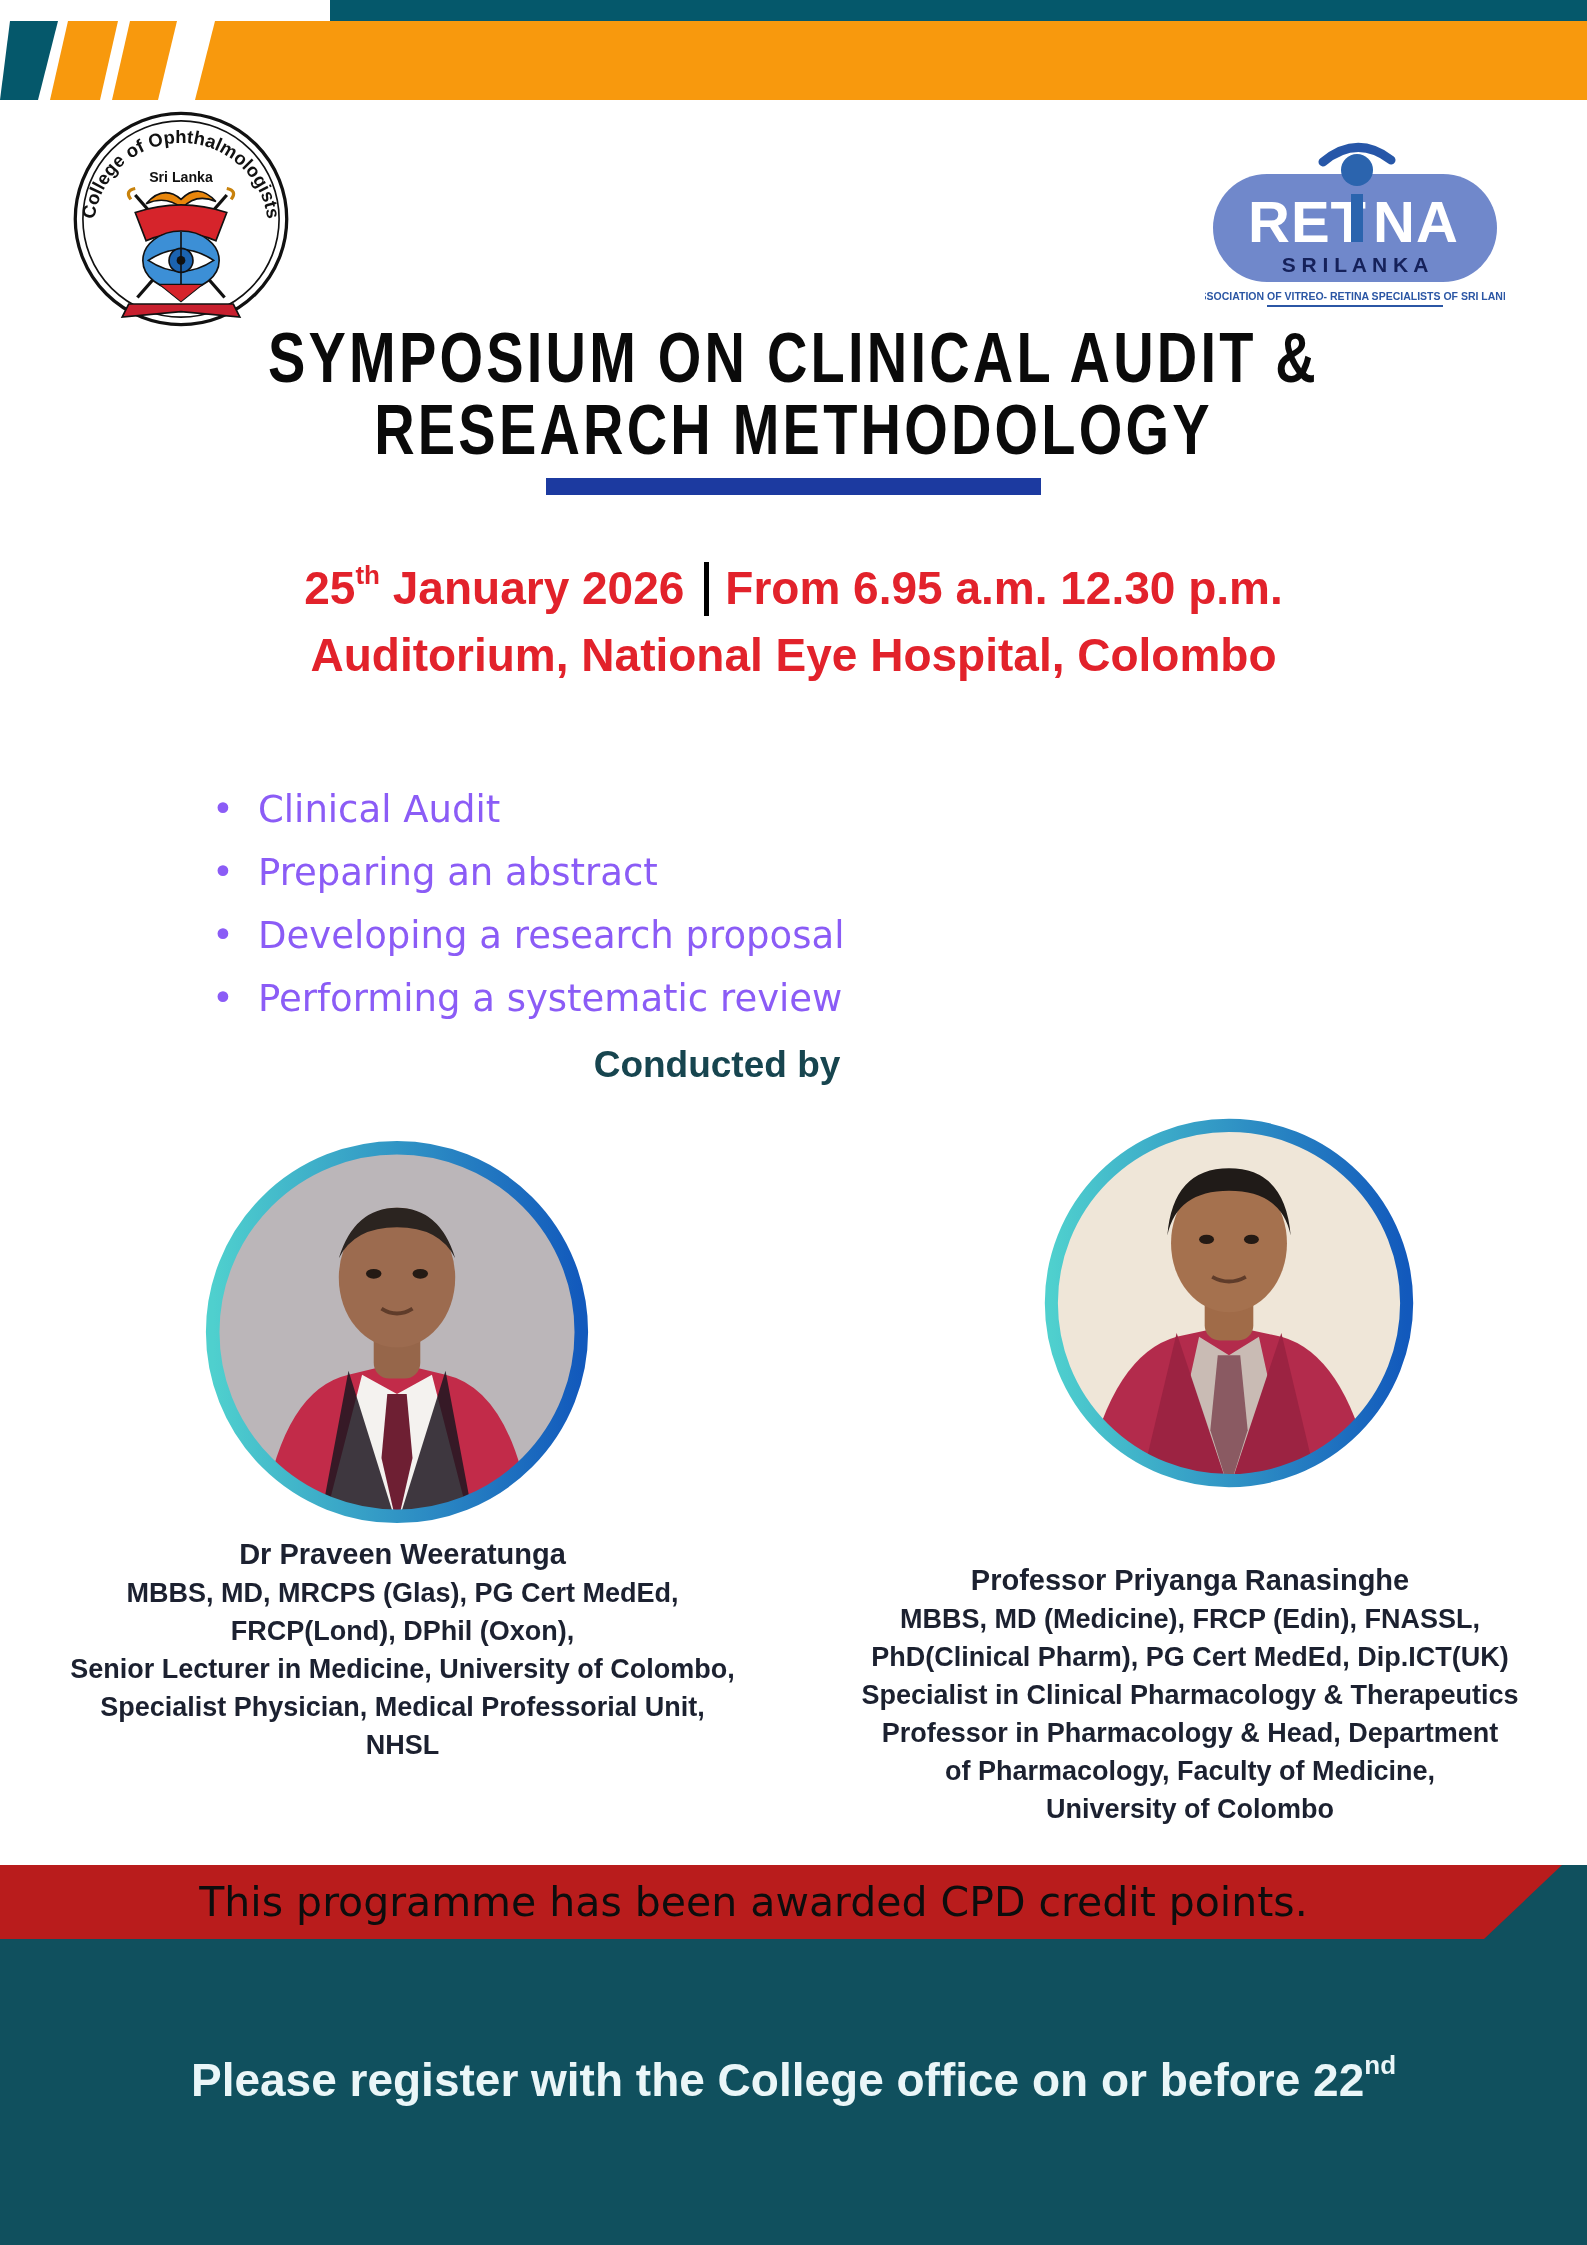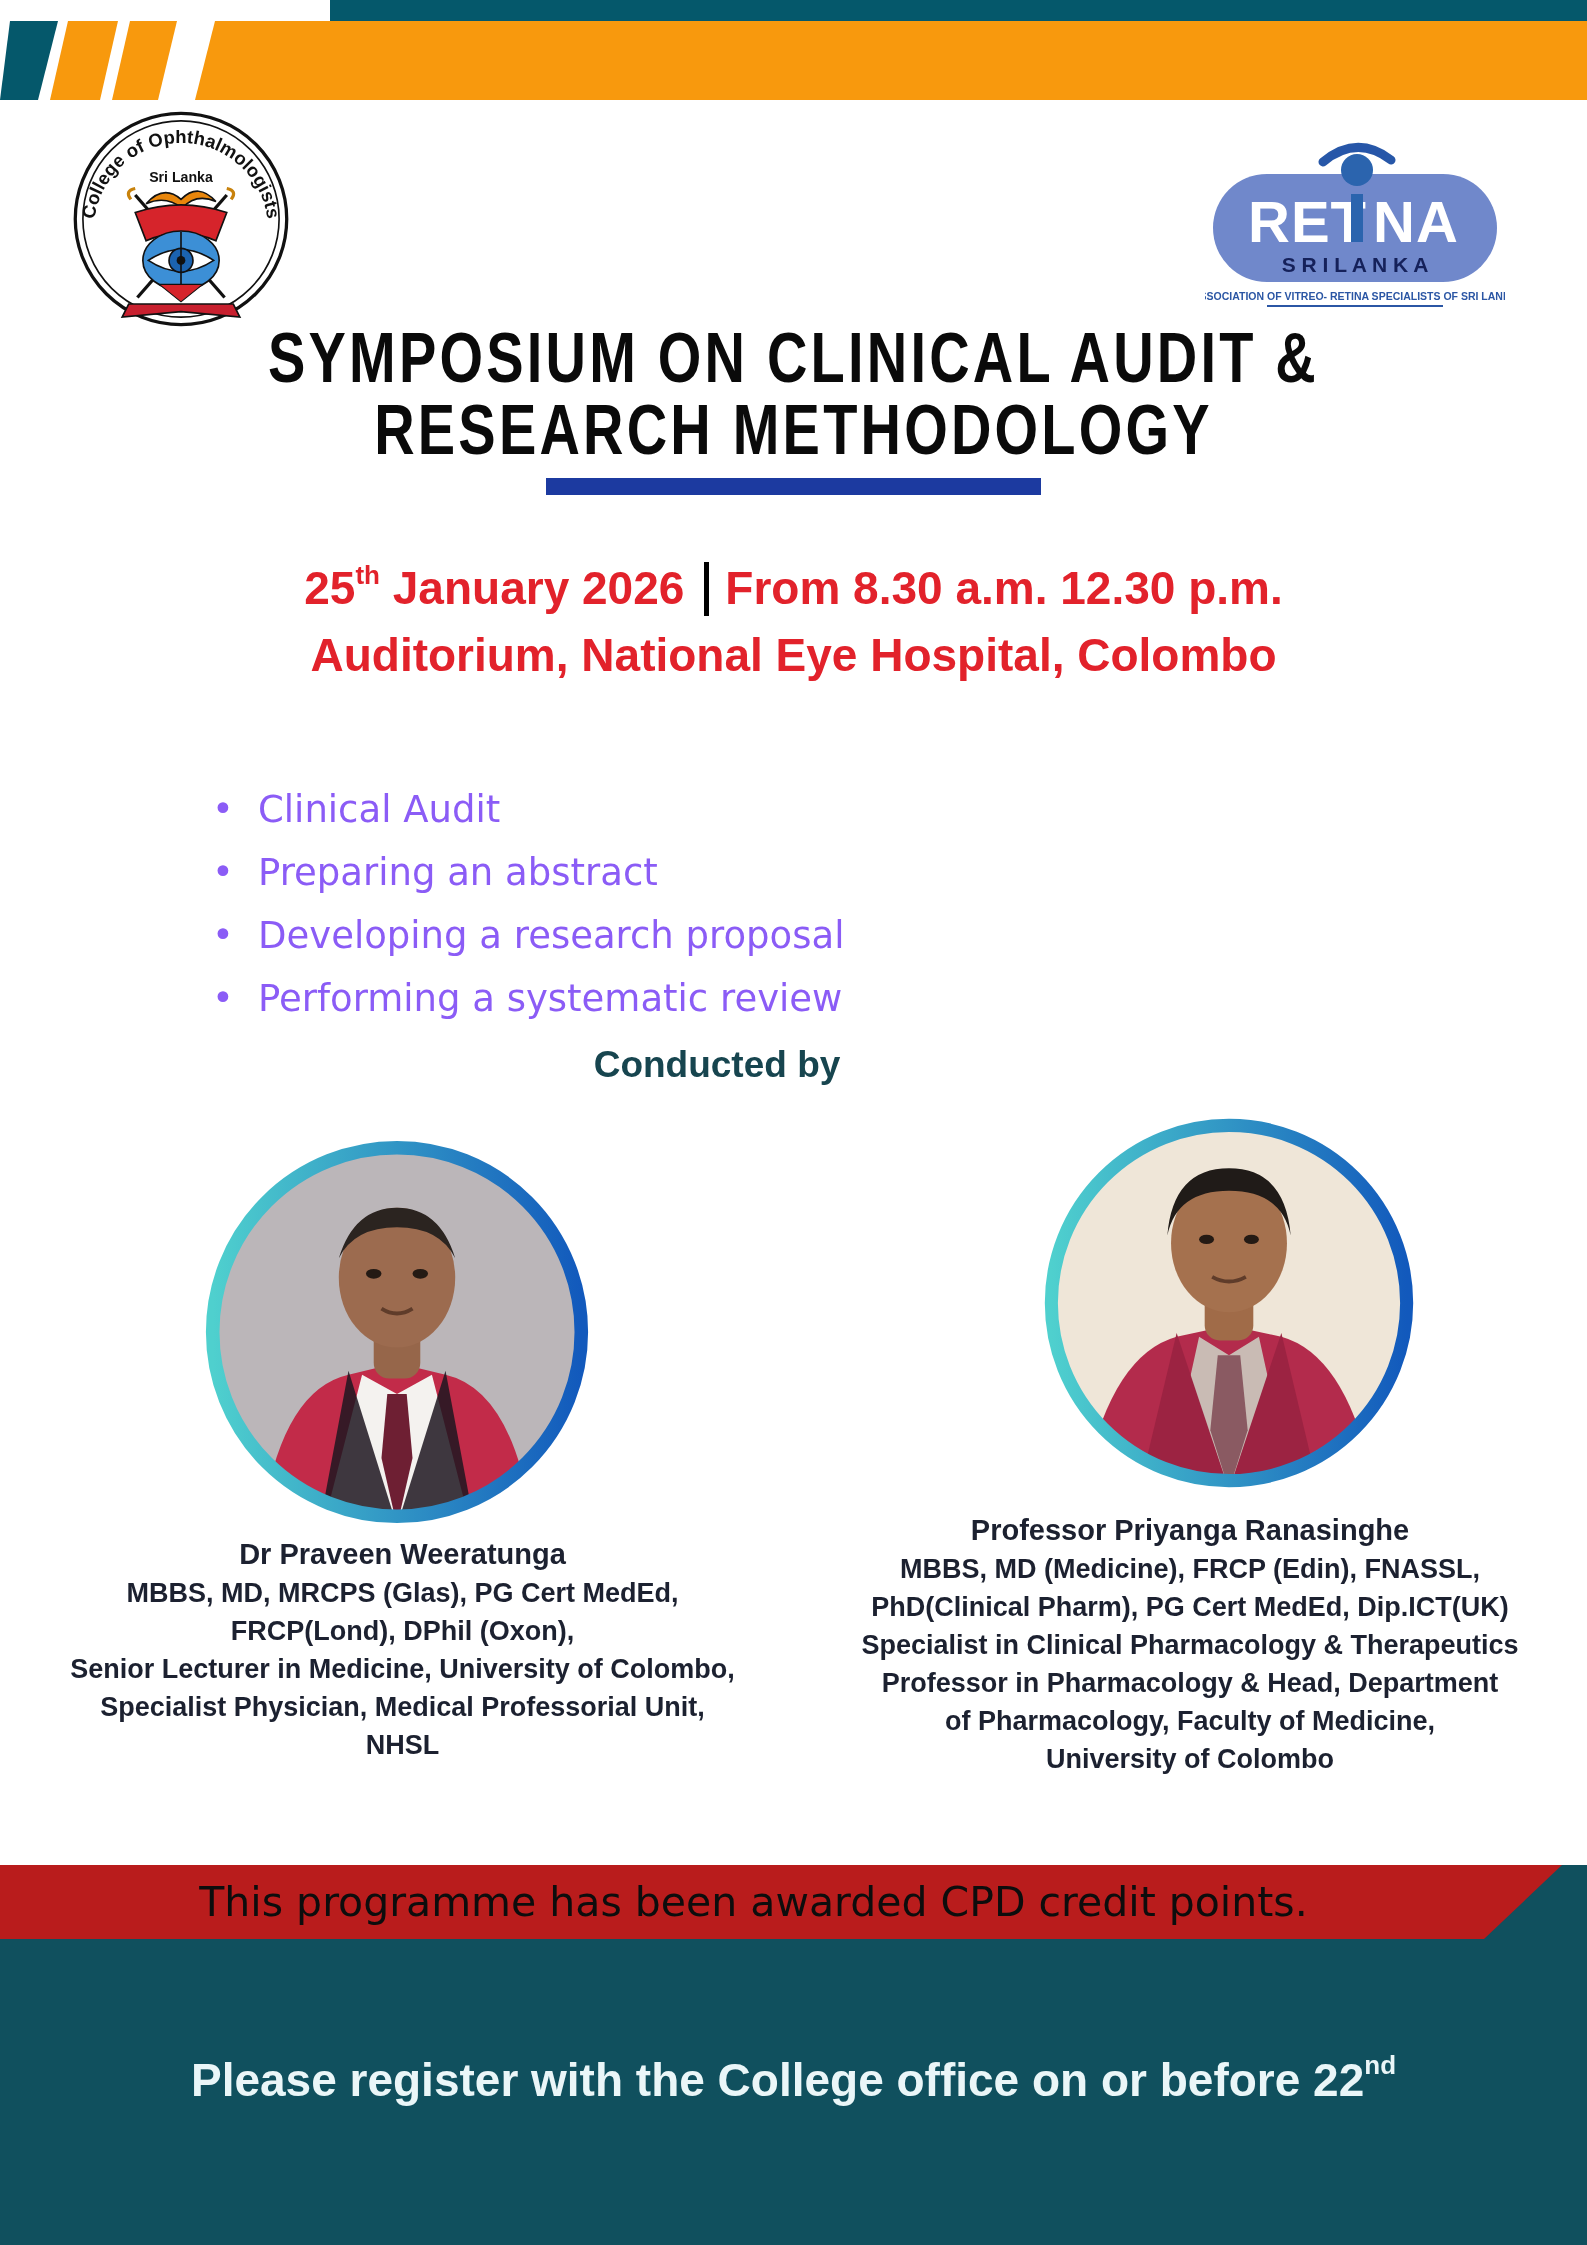--- a/index.html
+++ b/index.html
@@ -38,21 +38,21 @@
     font-weight:bold; font-size:37px; }
   
   .photo { position:absolute; }
   .photo-left  { left:203px;  top:1138px; width:388px; height:388px; }
   .photo-right { left:1042px; top:1116px; width:374px; height:374px; }
   
   .speaker { position:absolute; text-align:center; color:#1c2130; font-weight:bold; }
   .speaker .s-name { font-size:29px; line-height:40px; }
   .speaker .s-line { font-size:27px; line-height:38px; white-space:nowrap; }
   .speaker-left  { left:15px;  top:1534px; width:775px; }
-  .speaker-right { left:800px; top:1510px; width:780px; }
+  .speaker-right { left:800px; top:1560px; width:780px; }
   
   .footer-teal { position:absolute; left:0; top:1865px; width:1587px; height:380px; }
   .cpd-band {
     position:absolute; left:0; top:1865px; width:1587px; height:74px;
     clip-path:polygon(0 0, 1562px 0, 1484px 100%, 0 100%);
     display:flex; align-items:center; justify-content:center;
   }
   .cpd-text { font-family:"DejaVu Sans", sans-serif; font-size:41px; color:#0d0d0d;
     padding-right:80px; white-space:nowrap; }
   .register { position:absolute; left:0; top:2028px; width:1587px; text-align:center;
@@ -117,21 +117,21 @@
     <line x1="62" y1="174" x2="238" y2="174" stroke="#2B56A4" stroke-width="2"></line>
   </svg>
 
   <div class="title-wrap">
     <span class="title-line">SYMPOSIUM ON CLINICAL AUDIT &amp;</span>
     <span class="title-line">RESEARCH METHODOLOGY</span>
     <div class="title-underline" style="background:#1C3AA0"></div>
   </div>
 
   <div class="event-line" style="top:560px; color:#E2222B">
-    <span>25</span><sup>th</sup><span> January 2026</span><span class="vbar"></span><span>From 8.30 a.m. 12.30 p.m.</span>
+    <span>25</span><sup>th</sup><span> January 2026</span><span class="vbar"></span><span>From 6.95 a.m. 12.30 p.m.</span>
   </div>
   <div class="event-line" style="top:628px; color:#E2222B">
     <span>Auditorium, National Eye Hospital, Colombo</span>
   </div>
 
   <ul class="topics">
     <li><span class="dot">•</span><span>Clinical Audit</span></li>
     <li><span class="dot">•</span><span>Preparing an abstract</span></li>
     <li><span class="dot">•</span><span>Developing a research proposal</span></li>
     <li><span class="dot">•</span><span>Performing a systematic review</span></li>

